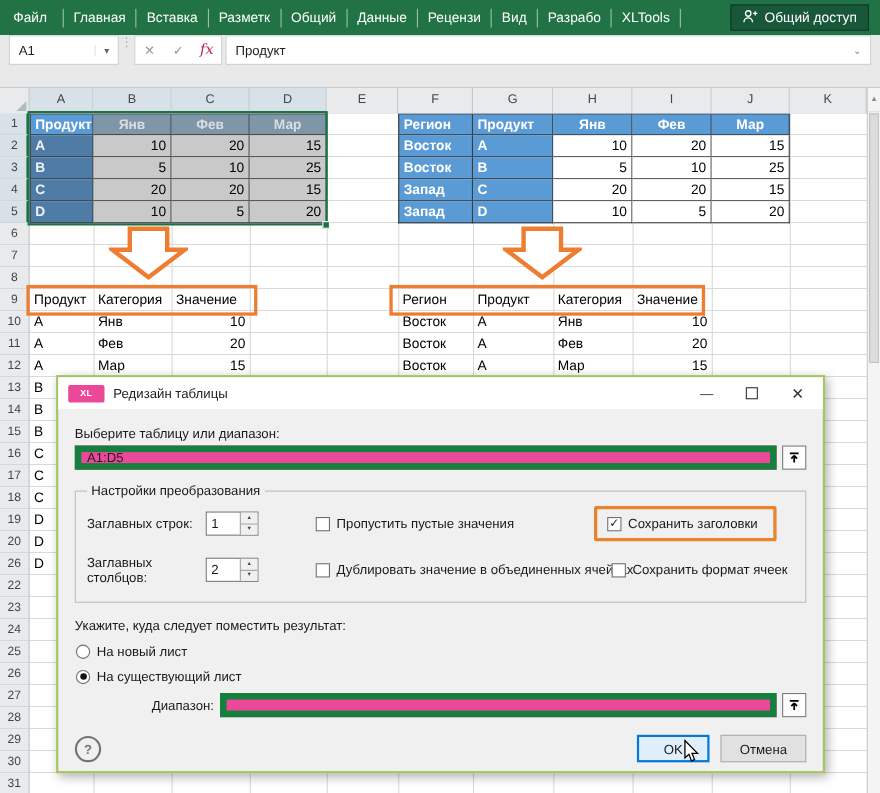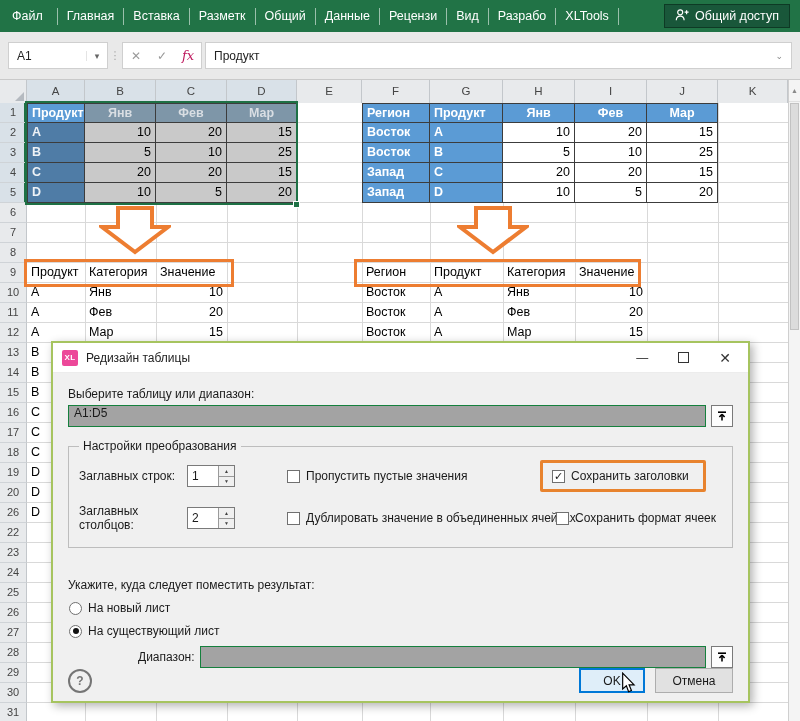--- a/index.html
+++ b/index.html
@@ -10,21 +10,21 @@
   .ribbon{position:absolute;left:0;top:0;width:800px;height:32px;background:#217346;
           display:flex;align-items:center;color:#fff;font-size:12.5px;z-index:5;}
   .rtab{padding:0 9px;height:32px;display:flex;align-items:center;white-space:nowrap;cursor:default;}
   .rtab:first-child{padding:0 14px 0 12px;}
   .rsep{width:1px;height:17px;background:rgba(255,255,255,.55);}
   .share-btn{margin-left:auto;margin-right:10px;height:22px;display:flex;align-items:center;gap:6px;
              background:#19573a;border:1px solid #0e3a25;padding:0 10px;white-space:nowrap;}
 
   
   .fstrip{position:absolute;left:0;top:32px;width:800px;height:48px;background:#e9e9e9;
-          border-bottom:1px solid #c9c9c9;display:flex;align-items:center;padding:0 8px;box-sizing:border-box;z-index:5;}
+          border-bottom:1px solid #c9c9c9;display:flex;align-items:flex-start;padding:0 8px;box-sizing:border-box;z-index:5;}
   .namebox{width:100px;height:27px;background:#fff;border:1px solid #cfcfcf;display:flex;align-items:center;
            padding-left:8px;font-size:12px;color:#222;box-sizing:border-box;}
   .nb-arrow{margin-left:auto;width:20px;text-align:center;color:#666;font-size:9px;border-left:1px solid #e4e4e4;}
   .fdots{width:14px;text-align:center;color:#a8a8a8;font-size:11px;}
   .fbtns{height:27px;background:#fff;border:1px solid #cfcfcf;display:flex;align-items:center;box-sizing:border-box;}
   .fbtn{width:26px;text-align:center;color:#9a9a9a;font-size:12px;}
   .fx{font-family:"DejaVu Serif",serif;font-style:italic;color:#be185d;font-size:13px;}
   .formula{flex:1;height:27px;background:#fff;border:1px solid #cfcfcf;margin-left:3px;display:flex;
            align-items:center;padding:0 8px;font-size:12px;color:#222;box-sizing:border-box;}
   .fm-chev{margin-left:auto;color:#888;font-size:9px;}
@@ -73,30 +73,30 @@
            border-left:1px solid #cfcfcf;z-index:2;box-sizing:border-box;}
   .vs-arrow{height:21px;display:flex;align-items:center;justify-content:center;color:#8a8a8a;font-size:7px;
             border-bottom:1px solid #e0e0e0;}
   .vs-thumb{position:absolute;left:1px;right:1px;top:23px;height:225px;background:#dcdcdc;border:1px solid #c2c2c2;}
 
   
   .dialog{position:absolute;left:51px;top:341px;width:699px;height:362px;background:#f0f0f0;
           border:2px solid #a6c45f;box-shadow:3px 3px 9px rgba(0,0,0,.3);box-sizing:border-box;
           font-size:12px;color:#1a1a1a;z-index:50;}
   .titlebar{height:30px;background:#fff;display:flex;align-items:center;padding:0 9px;border-bottom:1px solid #ececec;box-sizing:border-box;}
-  .dlg-icon{width:16px;height:16px;background:#ec4899;border-radius:2px;color:#fff;font-size:8px;font-weight:bold;
+  .dlg-icon{width:33px;height:16px;background:#ec4899;border-radius:2px;color:#fff;font-size:8px;font-weight:bold;
             display:flex;align-items:center;justify-content:center;letter-spacing:.5px;}
   .dlg-title{margin-left:8px;font-size:12px;color:#222;}
   .win-btns{margin-left:auto;display:flex;align-items:center;gap:30px;color:#333;margin-right:8px;}
   .wb{font-size:12px;line-height:1;cursor:default;}
   .maxbox{width:9px;height:9px;border:1.4px solid #333;display:inline-block;}
   .dlg-body{position:relative;padding:10px 15px;height:330px;box-sizing:border-box;}
   .dlbl{margin:4px 0 4px;}
   .range-row{display:flex;gap:5px;align-items:center;}
-  .tb{flex:1;height:22px;background:#a3a3a3;border:1px solid #15803d;padding:0 5px;display:flex;box-sizing:border-box;}
+  .tb{flex:1;height:22px;background:#ec4899;border:6px solid #15803d;padding:0 5px;display:flex;align-items:center;box-sizing:border-box;}
   .picker{width:22px;height:22px;background:#fdfdfd;border:1px solid #7a7a7a;display:flex;align-items:center;
           justify-content:center;box-sizing:border-box;}
   fieldset{border:1px solid #bdbdbd;margin:12px 0 0;padding:2px 10px 8px;}
   legend{padding:0 4px;font-size:12px;color:#1a1a1a;}
   .grp-row{position:relative;display:flex;align-items:center;height:42px;}
   .g-label{width:108px;}
   .spin{width:48px;height:22px;border:1px solid #7a7a7a;background:#fff;display:flex;box-sizing:border-box;}
   .spin-val{flex:1;padding-left:4px;display:flex;align-items:center;}
   .spin-btns{width:15px;border-left:1px solid #9a9a9a;display:flex;flex-direction:column;}
   .sb{flex:1;background:#f0f0f0;display:flex;align-items:center;justify-content:center;font-size:5px;color:#444;}
@@ -354,21 +354,21 @@
             <span class="box"></span>
             <span>Дублировать значение в объединенных ячейках</span>
           </label>
           <label class="cb g-chk2">
             <span class="box"></span>
             <span>Сохранить формат ячеек</span>
           </label>
         </div>
       </fieldset>
 
-      <div class="dlbl" style="margin-top:30px;">Укажите, куда следует поместить результат:</div>
+      <div class="dlbl" style="margin-top:14px;">Укажите, куда следует поместить результат:</div>
       <label class="rb">
         <span class="circ"></span>
         <span>На новый лист</span>
       </label>
       <label class="rb">
         <span class="circ on"></span>
         <span>На существующий лист</span>
       </label>
       <div class="dest-row">
         <span>Диапазон:</span>

